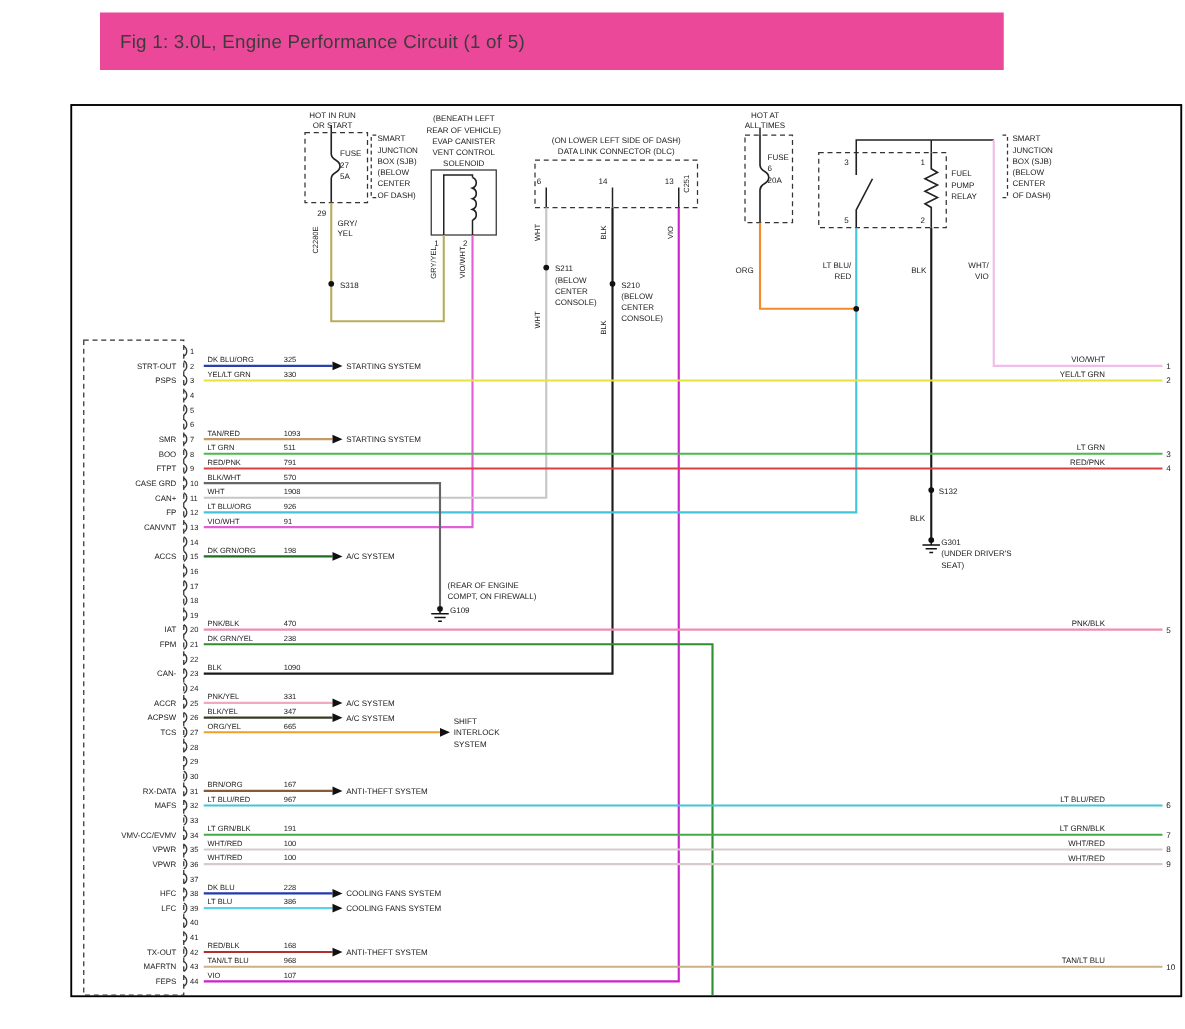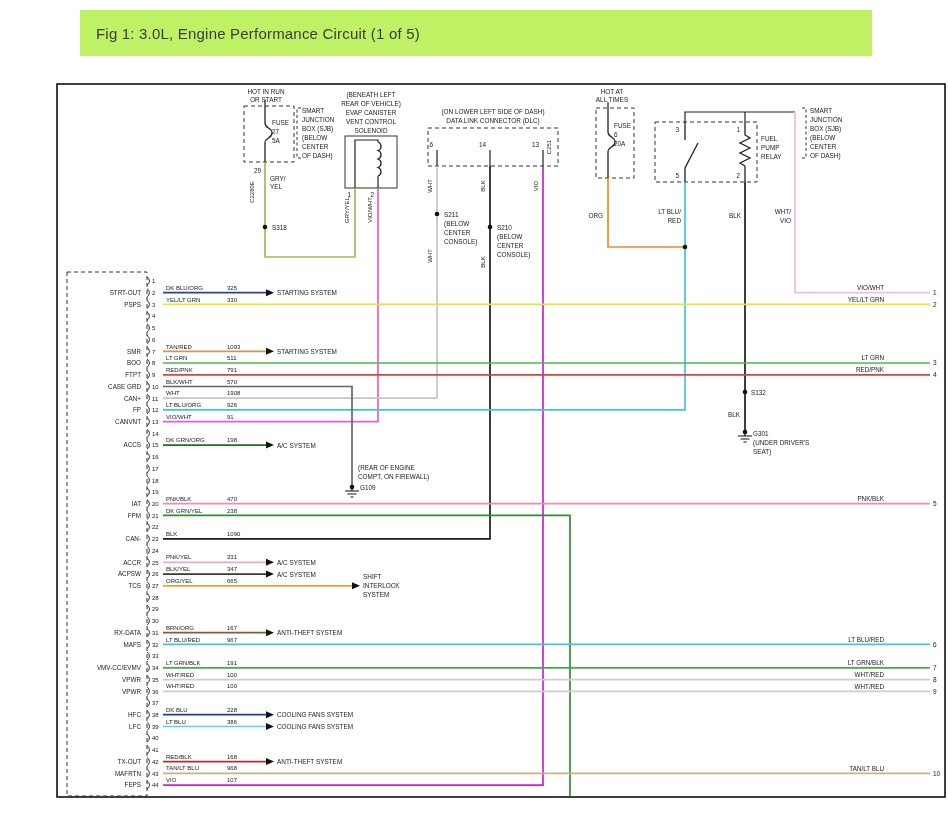--- a/index.html
+++ b/index.html
@@ -1,18 +1,18 @@
 <!DOCTYPE html>
 <html><head>
 <meta charset="utf-8">
 <style>
   html,body{margin:0;padding:0;background:#ffffff;}
   .page{position:relative;width:948px;height:823px;background:#ffffff;overflow:hidden;
         font-family:"Liberation Sans",sans-serif;}
-  .caption-bar{position:absolute;left:80px;top:10px;width:792px;height:46px;background:#bef264;
+  .caption-bar{position:absolute;left:80px;top:10px;width:723px;height:46px;background:#ec4899;
         display:flex;align-items:center;box-sizing:border-box;padding-left:16px;}
   .caption-bar span{font-size:15px;color:#3c3c3c;letter-spacing:0.2px;}
   svg{position:absolute;left:0;top:0;}
   svg text{font-family:"Liberation Sans",sans-serif;}
 </style>
 </head>
 <body>
 
 <div class="page">
   <div class="caption-bar">

